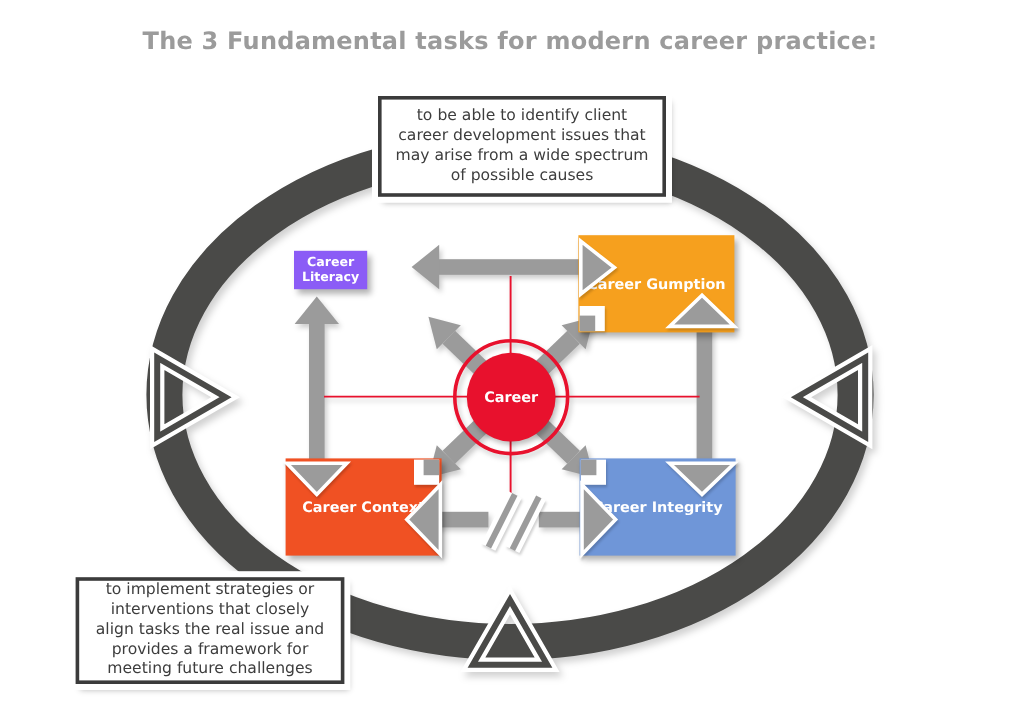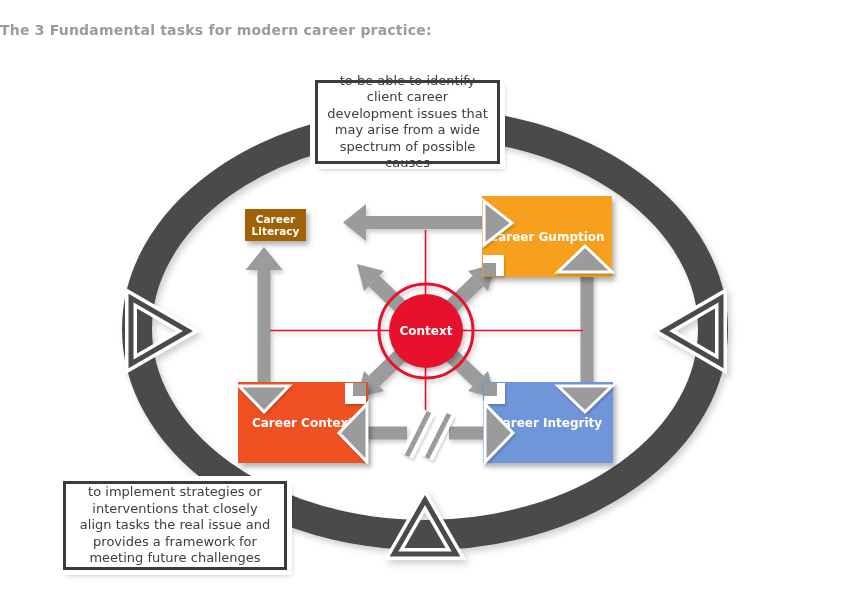--- a/index.html
+++ b/index.html
@@ -2,47 +2,47 @@
 <html><head>
 <meta charset="utf-8">
 <style>
   html,body{margin:0;padding:0;background:#fff;}
   .canvas{
     position:relative;width:850px;height:601px;overflow:hidden;background:#ffffff;
     font-family:"DejaVu Sans","Liberation Sans",sans-serif;
   }
   .canvas svg{position:absolute;left:0;top:0;pointer-events:none;}
   .page-title{
-    position:absolute;left:0;top:22px;width:100%;text-align:left;
-    font-size:14px;font-weight:bold;color:#9b9b9b;letter-spacing:.2px;margin:0;
+    position:absolute;left:0;top:22px;width:100%;text-align:center;
+    font-size:20px;font-weight:bold;color:#9b9b9b;letter-spacing:.2px;margin:0;
   }
   .layer-ring{filter:drop-shadow(3px 4px 3px rgba(0,0,0,.18));}
   .layer-arrows{filter:drop-shadow(2px 3px 2px rgba(0,0,0,.20));}
   .layer-overlay{filter:drop-shadow(1px 2px 1px rgba(0,0,0,.18));}
   .node{
     position:absolute;display:flex;align-items:center;justify-content:center;
     color:#fff;font-weight:bold;text-align:center;
     box-shadow:3px 4px 5px rgba(0,0,0,.30);box-sizing:border-box;
   }
-  .node-literacy{left:245px;top:209px;width:61px;height:32px;background:#a16207;font-size:10.5px;line-height:12px;}
+  .node-literacy{left:245px;top:209px;width:61px;height:32px;background:#8b5cf6;font-size:10.5px;line-height:12px;}
   .node-gumption{left:482px;top:196px;width:130px;height:81px;background:#f6a01e;font-size:12px;}
   .node-context{left:238px;top:382px;width:130px;height:81px;background:#f05123;font-size:12px;}
   .node-integrity{left:483px;top:382px;width:130px;height:81px;background:#6f96d8;font-size:12px;}
   .client-node{
     position:absolute;left:389px;top:294px;width:74px;height:74px;border-radius:50%;
     background:#e8112d;display:flex;align-items:center;justify-content:center;
     color:#fff;font-weight:bold;font-size:12px;box-shadow:2px 3px 4px rgba(0,0,0,.25);
   }
   .callout{
     position:absolute;background:#fff;border:3px solid #3b3b3b;box-sizing:border-box;
     display:flex;align-items:center;justify-content:center;text-align:center;
     font-size:13px;line-height:16.5px;color:#3d3d3d;padding:4px 9px;
     box-shadow:0 0 0 5px #fff,4px 5px 5px rgba(0,0,0,.28);
   }
-  .callout-top{left:315px;top:80px;width:185px;height:84px;}
+  .callout-top{left:315px;top:80px;width:240px;height:84px;}
   .callout-bl{left:63px;top:481px;width:224px;height:89px;}
   .callout-br{left:563px;top:481px;width:224px;height:89px;}
 </style>
 </head>
 <body>
 
 <div class="canvas">
 
   <svg class="layer-ring" width="850" height="601" viewBox="0 0 850 601">
     <ellipse cx="425" cy="329" rx="288" ry="206" fill="none" stroke-width="30" stroke="#4a4a48"></ellipse>
@@ -92,21 +92,21 @@
   <div class="node node-gumption">
     <span>Career Gumption</span>
   </div>
   <div class="node node-context">
     <span>Career Context</span>
   </div>
   <div class="node node-integrity">
     <span>Career Integrity</span>
   </div>
   <div class="client-node">
-    <span>Context</span>
+    <span>Career</span>
   </div>
 
   <svg class="layer-overlay" width="850" height="601" viewBox="0 0 850 601">
     <g stroke="#ffffff" stroke-width="3" fill="#9b9b9b">
       <polygon points="484,201 484,245 512,223"></polygon>
       <polygon points="585,246 558,272 612,272"></polygon>
       <polygon points="585,412 558,386 612,386"></polygon>
       <polygon points="485,404 485,462 513,433"></polygon>
       <polygon points="264,412 239,386 289,386"></polygon>
       <polygon points="339,433 367,404 367,462"></polygon>

